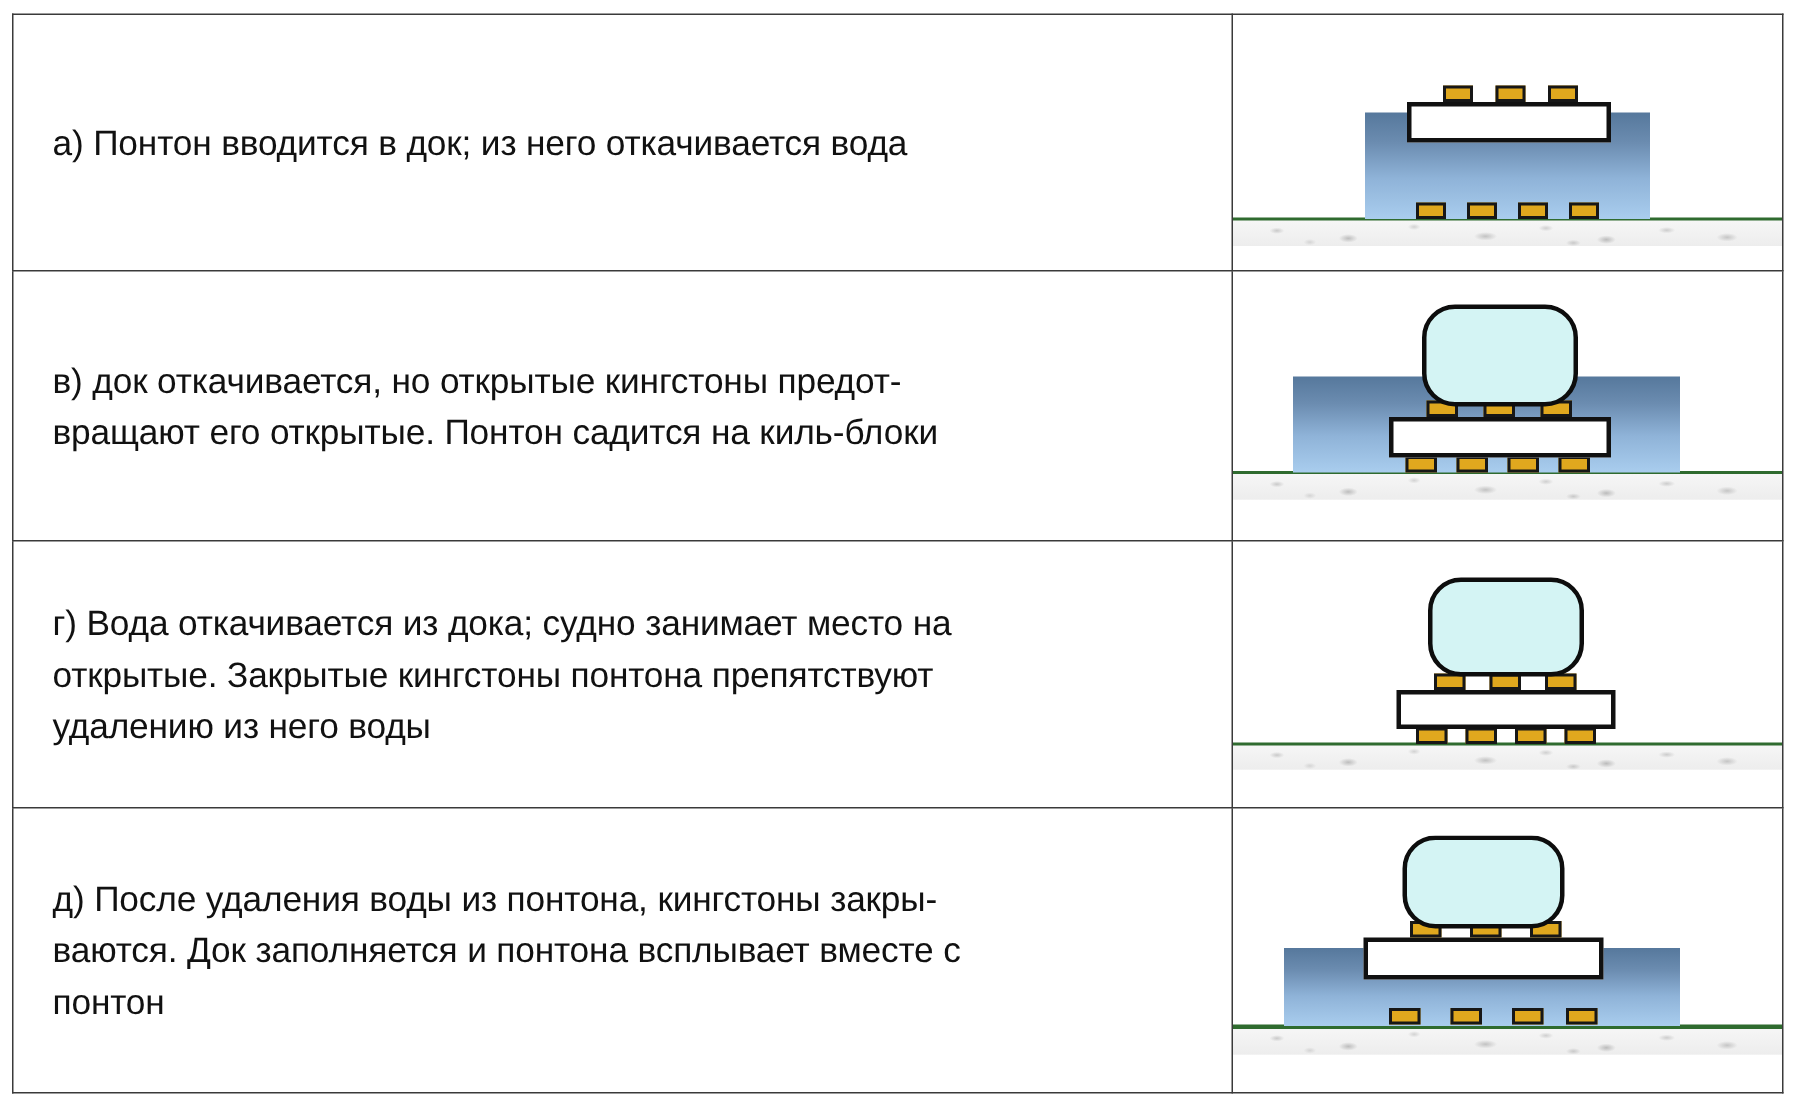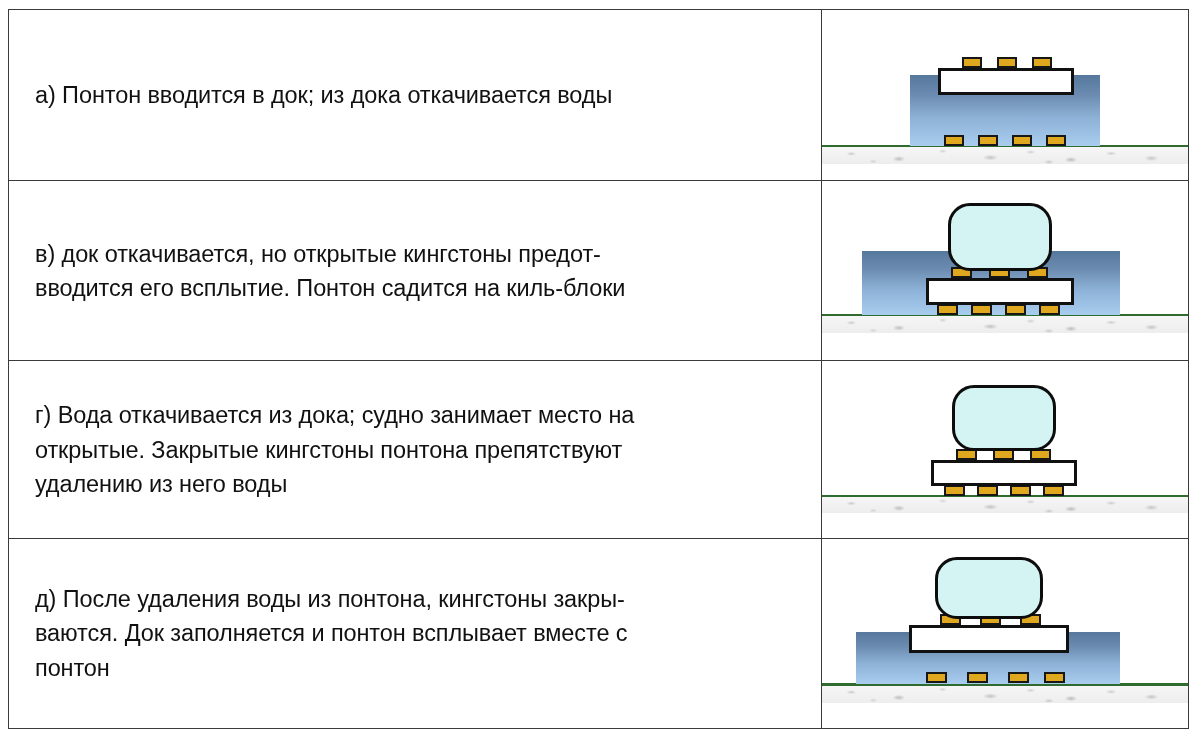--- a/index.html
+++ b/index.html
@@ -121,21 +121,21 @@
 <body>
 
 <div id="stage">
 
   <table class="proc-table">
     <tbody>
 
       <tr>
         <td class="col-text">
           <div class="step-text">
-            <span class="ln">а) Понтон вводится в док; из дока откачивается воды</span>
+            <span class="ln">а) Понтон вводится в док; из него откачивается вода</span>
           </div>
         </td>
         <td class="col-fig">
           <div class="fig-wrap">
             <div class="scene" style="height:137px;">
 
               <div class="ground" style="top:120px;height:17px;"></div>
               <div class="groundline" style="top:118px;"></div>
 
               <div class="water" style="left:88px;top:48px;width:190px;height:71px;"></div>
@@ -153,21 +153,21 @@
             </div>
           </div>
         </td>
       </tr>
 
 
       <tr>
         <td class="col-text">
           <div class="step-text">
             <span class="ln">в) док откачивается, но открытые кингстоны предот-</span>
-            <span class="ln">вводится его всплытие. Понтон садится на киль-блоки</span>
+            <span class="ln">вращают его открытые. Понтон садится на киль-блоки</span>
           </div>
         </td>
         <td class="col-fig">
           <div class="fig-wrap">
             <div class="scene" style="height:144px;">
               <div class="ground" style="top:117px;height:17px;"></div>
               <div class="groundline" style="top:115px;"></div>
 
               <div class="water" style="left:40px;top:52px;width:258px;height:64px;"></div>
 
@@ -216,21 +216,21 @@
               <div class="ship" style="left:130px;top:6px;width:104px;height:66px;"></div>
             </div>
           </div>
         </td>
       </tr>
 
       <tr>
         <td class="col-text">
           <div class="step-text">
             <span class="ln">д) После удаления воды из понтона, кингстоны закры-</span>
-            <span class="ln">ваются. Док заполняется и понтон всплывает вместе с</span>
+            <span class="ln">ваются. Док заполняется и понтона всплывает вместе с</span>
             <span class="ln">понтон</span>
           </div>
         </td>
         <td class="col-fig">
           <div class="fig-wrap">
             <div class="scene" style="height:152px;">
               <div class="ground" style="top:128px;height:18px;"></div>
               <div class="groundline" style="top:126px;"></div>
 
               <div class="water" style="left:34px;top:75px;width:264px;height:52px;"></div>

